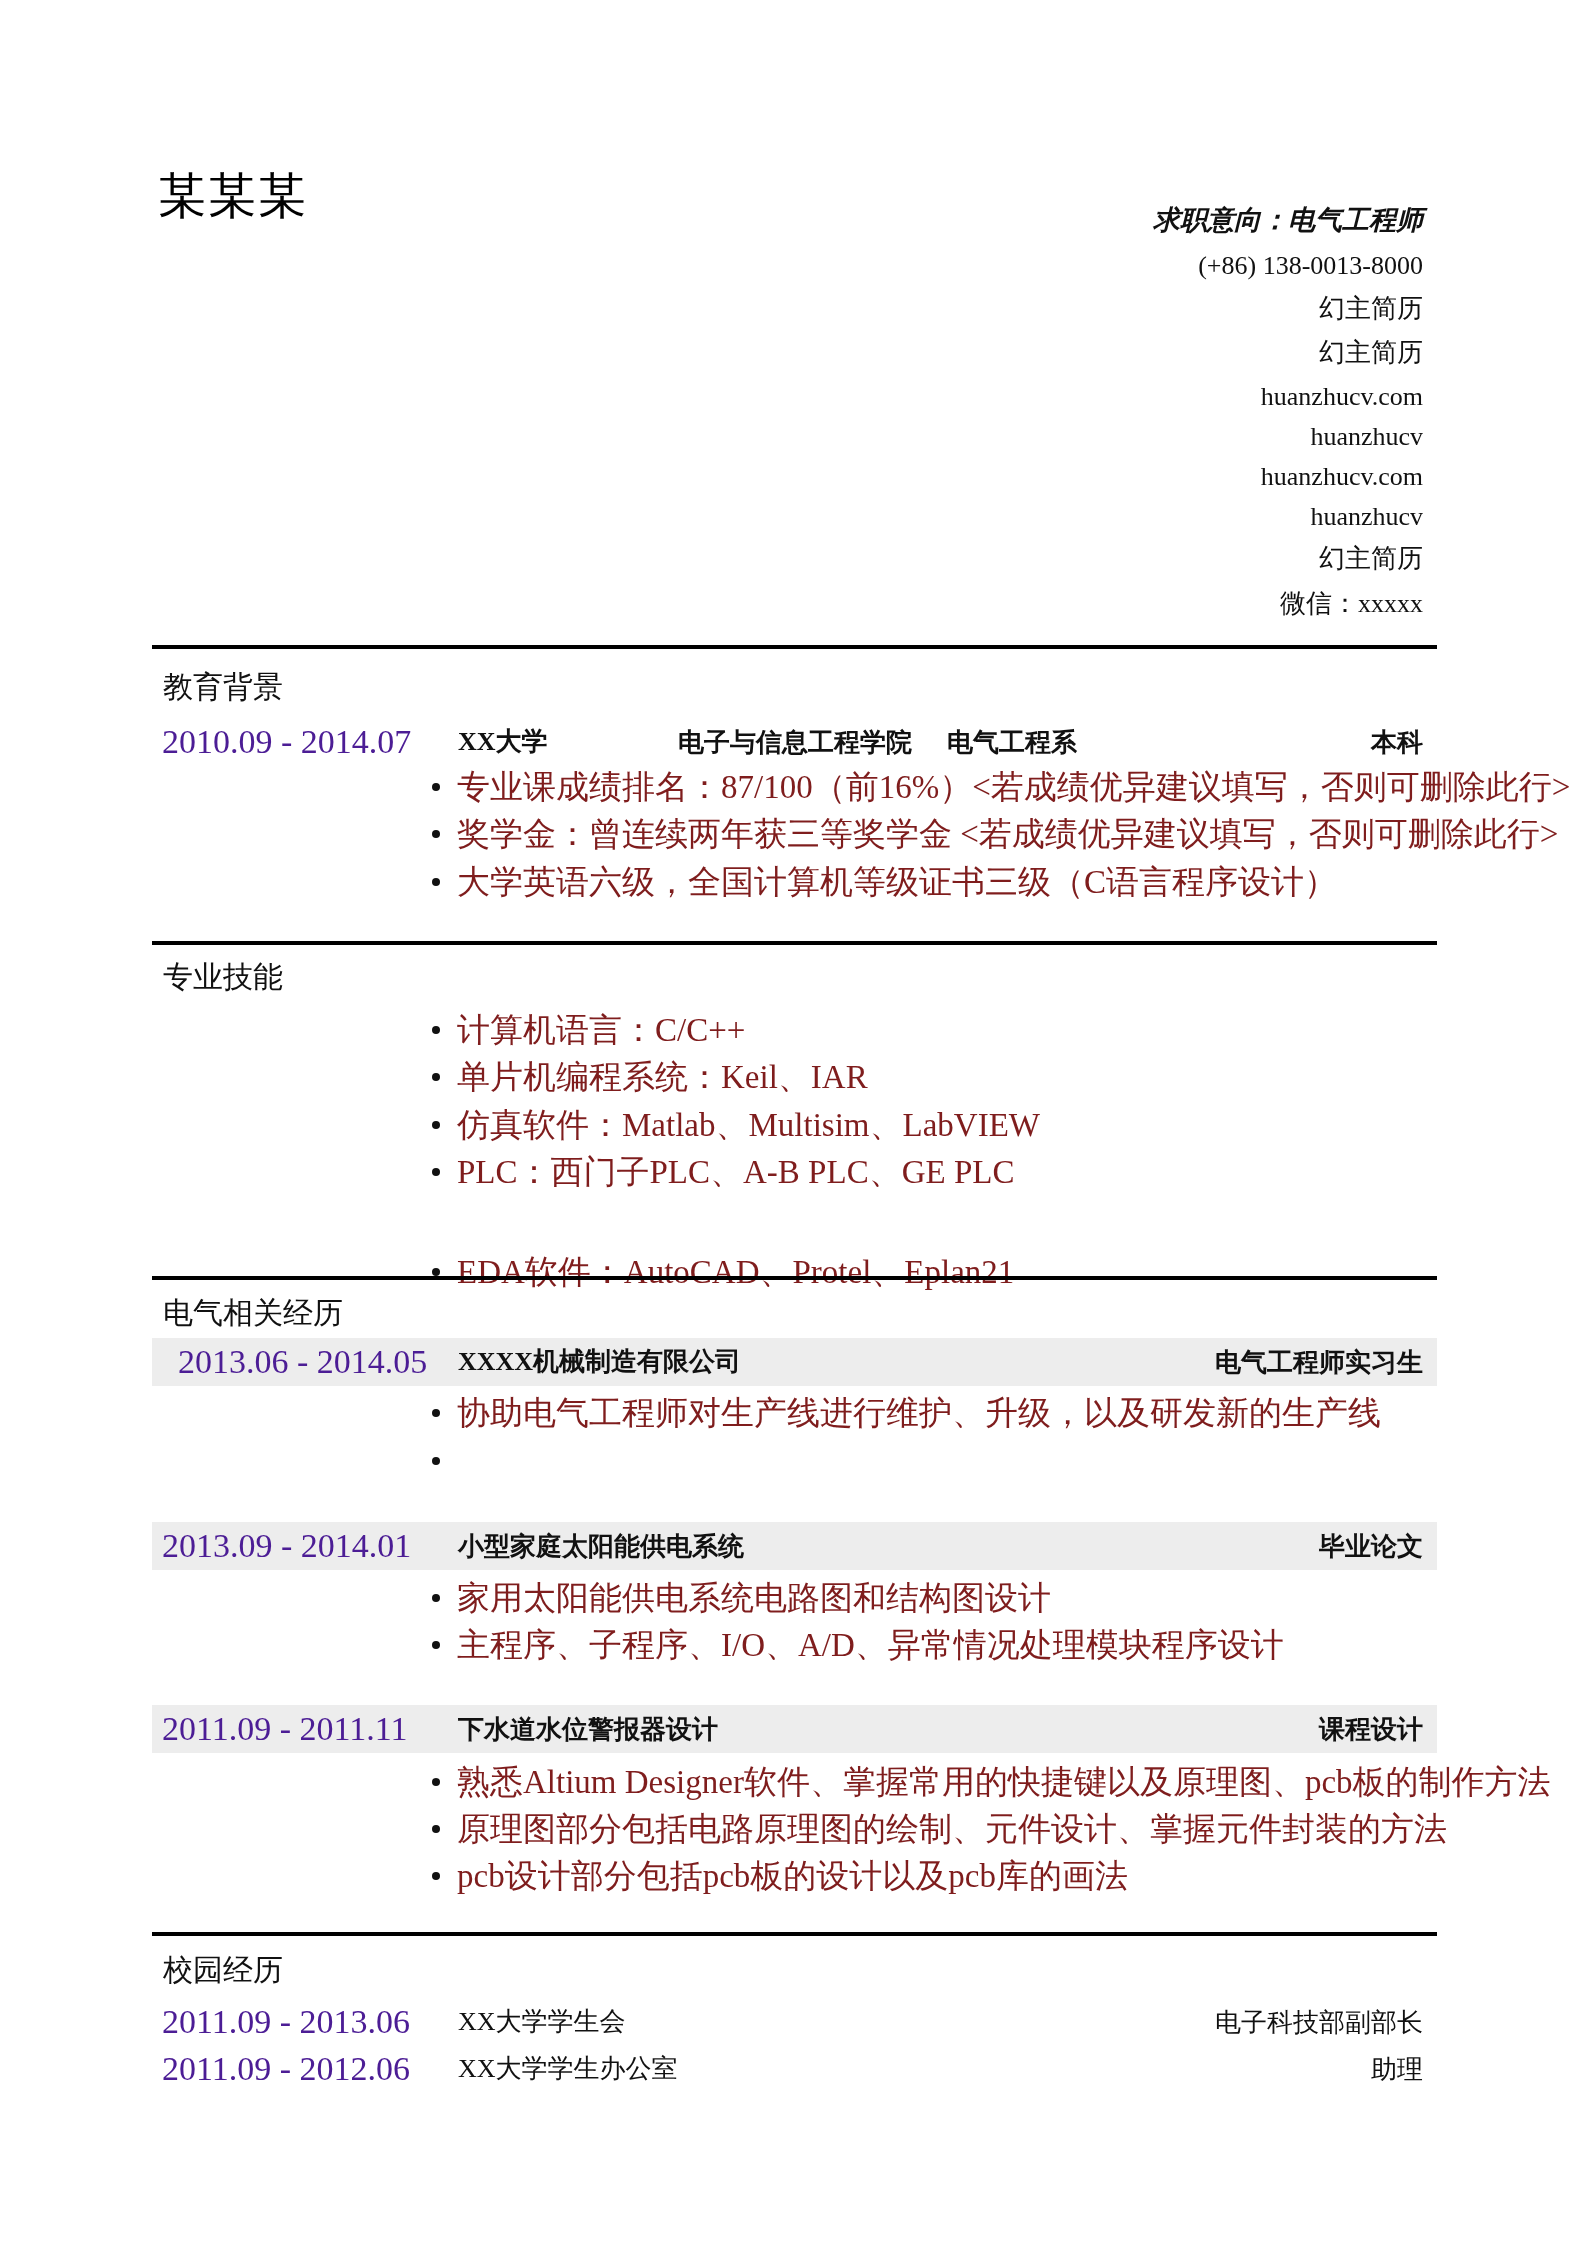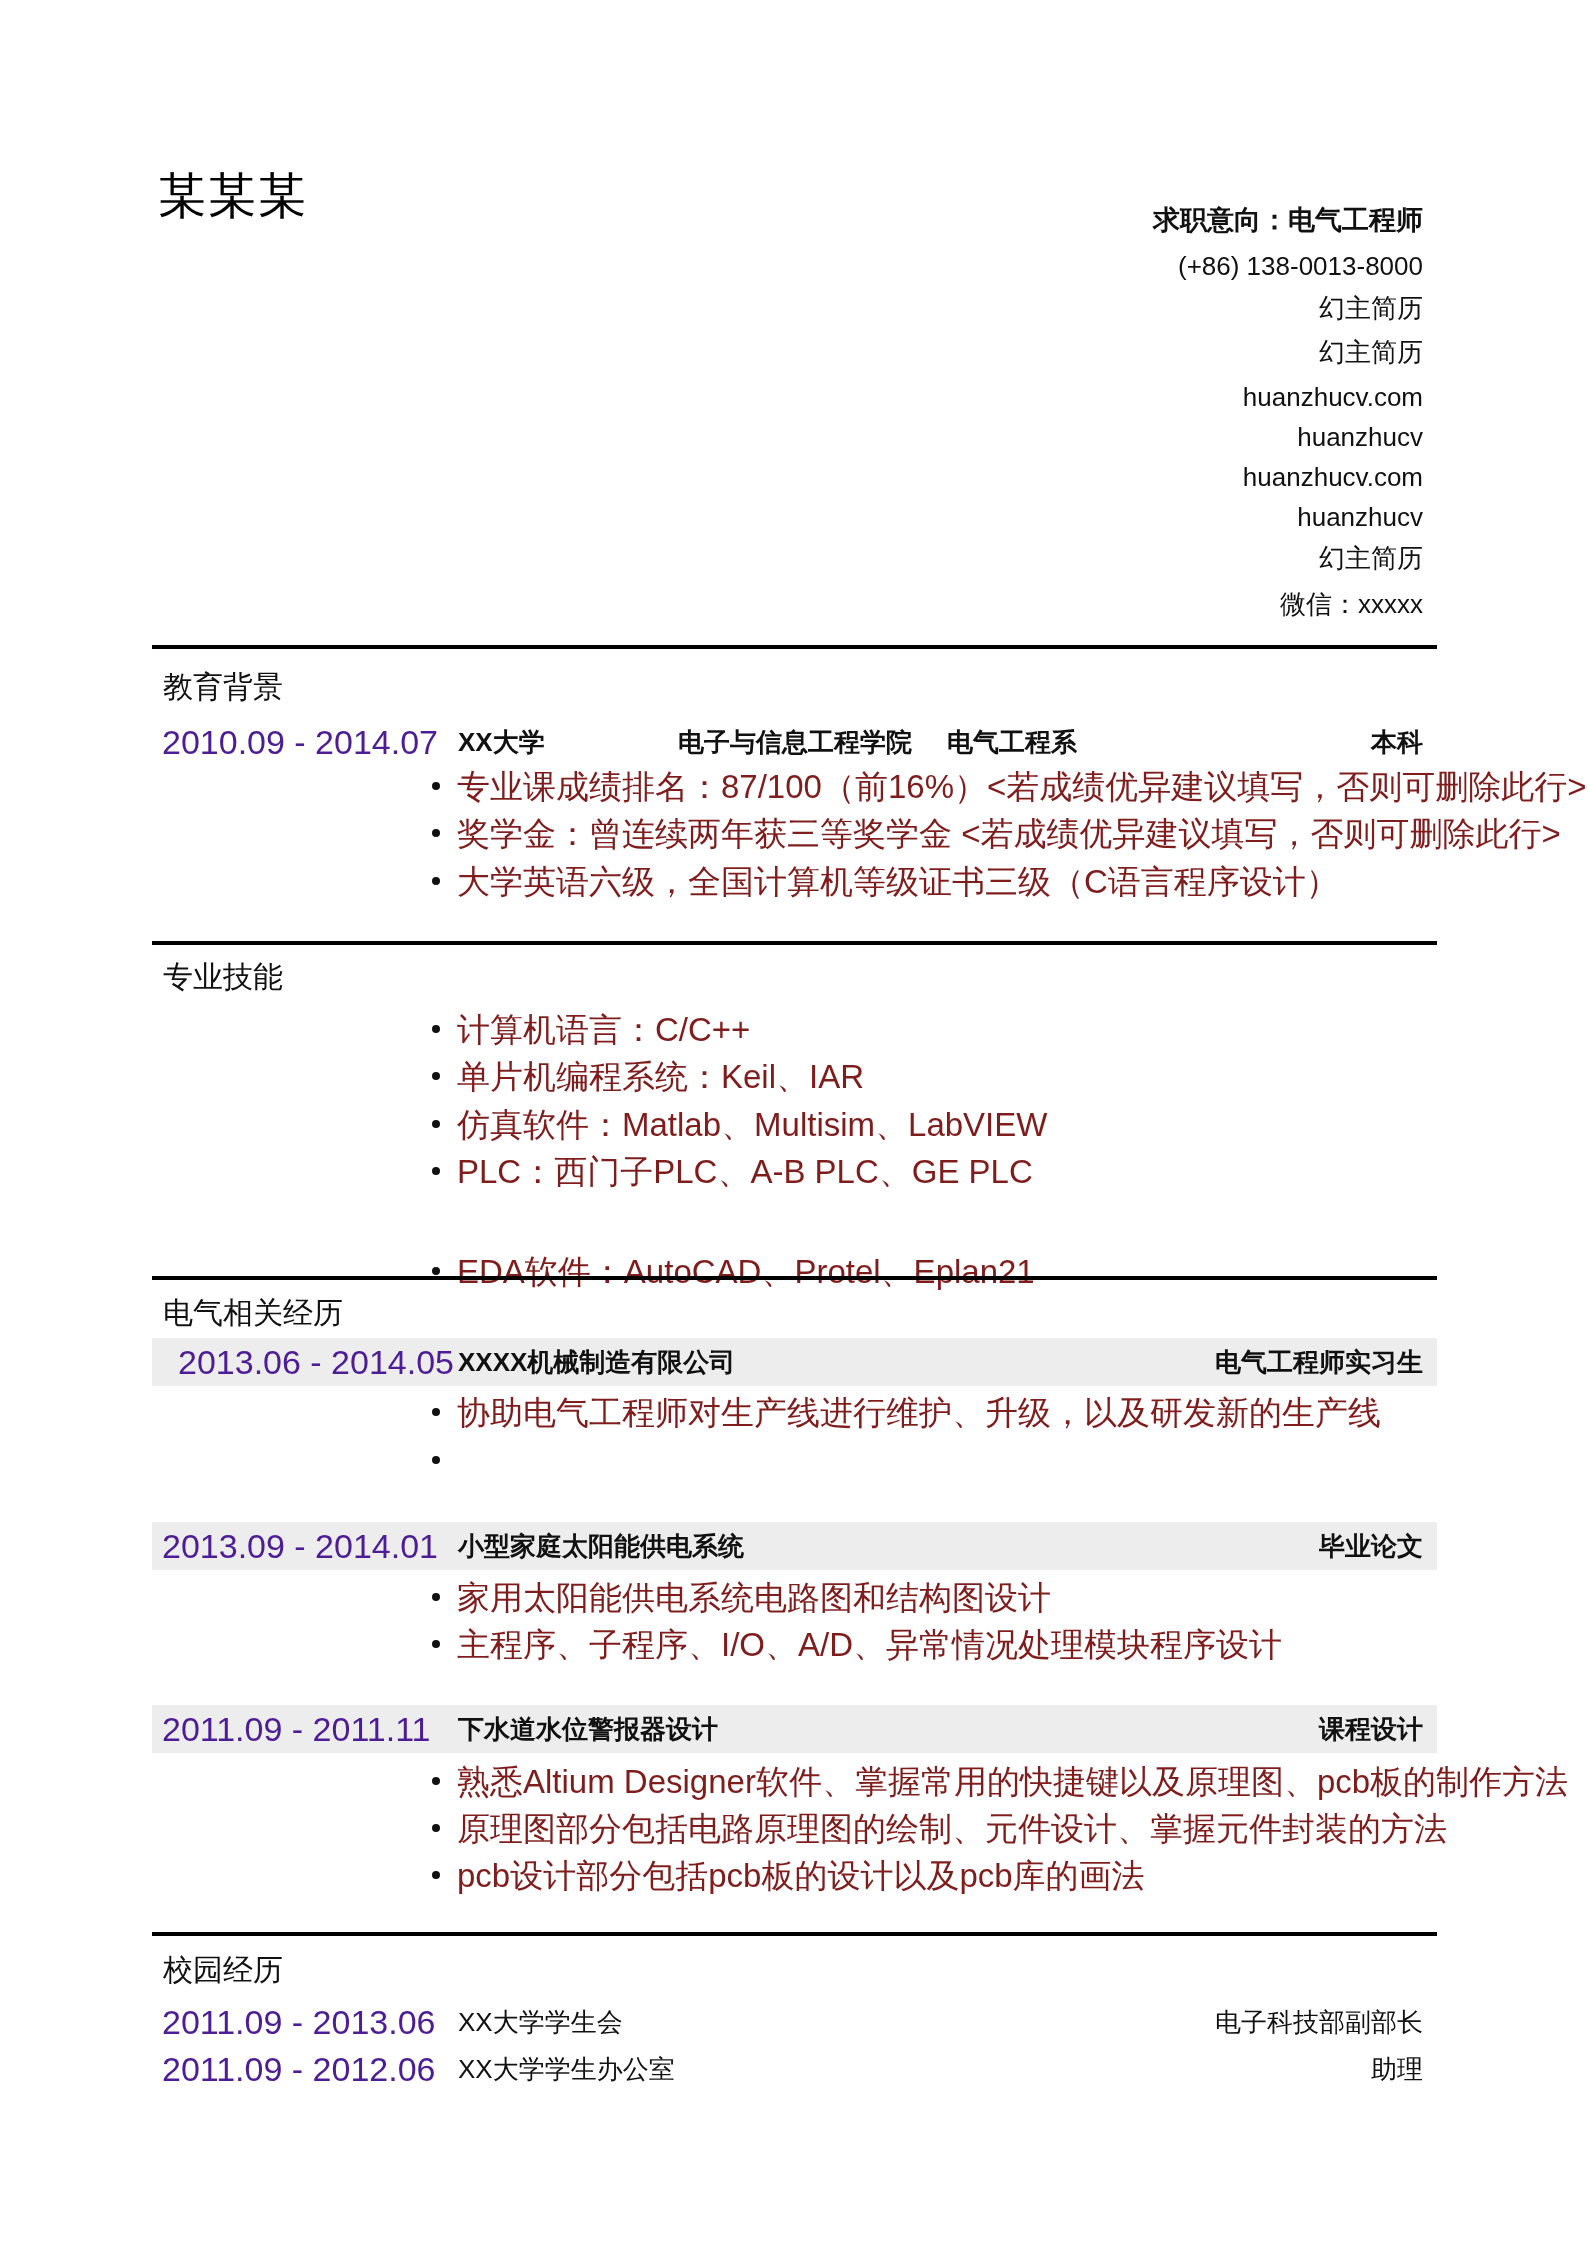--- a/index.html
+++ b/index.html
@@ -1,22 +1,22 @@
 <!DOCTYPE html>
 <html><head>
 <meta charset="utf-8">
 <style>
   html, body { margin:0; padding:0; background:#ffffff; }
   body { width:1587px; height:2244px; position:relative; overflow:hidden;
          font-family:"Liberation Sans", "DejaVu Sans", sans-serif; color:#111; }
-  .abs { position:absolute; white-space:nowrap; }
+  .abs { position:absolute; white-space:nowrap;font-family:Liberation Serif, serif; }
   .serif { font-family:"DejaVu Serif", "Liberation Serif", serif; }
   .name { left:158px; top:150px; font-size:48px; line-height:90px; font-weight:normal; color:#000; letter-spacing:2px; }
   .contact { right:164px; text-align:right; font-size:26px; line-height:40px; color:#111; }
-  .contact.intent { font-weight:bold; font-size:27px; }
+  .contact.intent { font-weight:bold; font-size:27px;font-style:italic; }
   .rule { left:152px; width:1285px; height:4px; background:#000; }
   .section-title { left:163px; font-size:30px; line-height:40px; color:#111; }
   .date { left:162px; font-size:34px; line-height:40px; color:#4c1d95; }
   .bold { font-weight:bold; }
   .col { font-size:26px; line-height:40px; color:#111; }
   .right { right:164px; text-align:right; }
   .band { left:152px; width:1285px; height:48px; background:#ededed; }
   .bullet { left:432px; font-size:33px; line-height:40px; color:#7f1d1d; }
   .bullet .dot { display:inline-block; width:8px; height:8px; background:#111; border-radius:50%; vertical-align:middle; margin-right:17px; position:relative; top:-3px; }
 </style>

